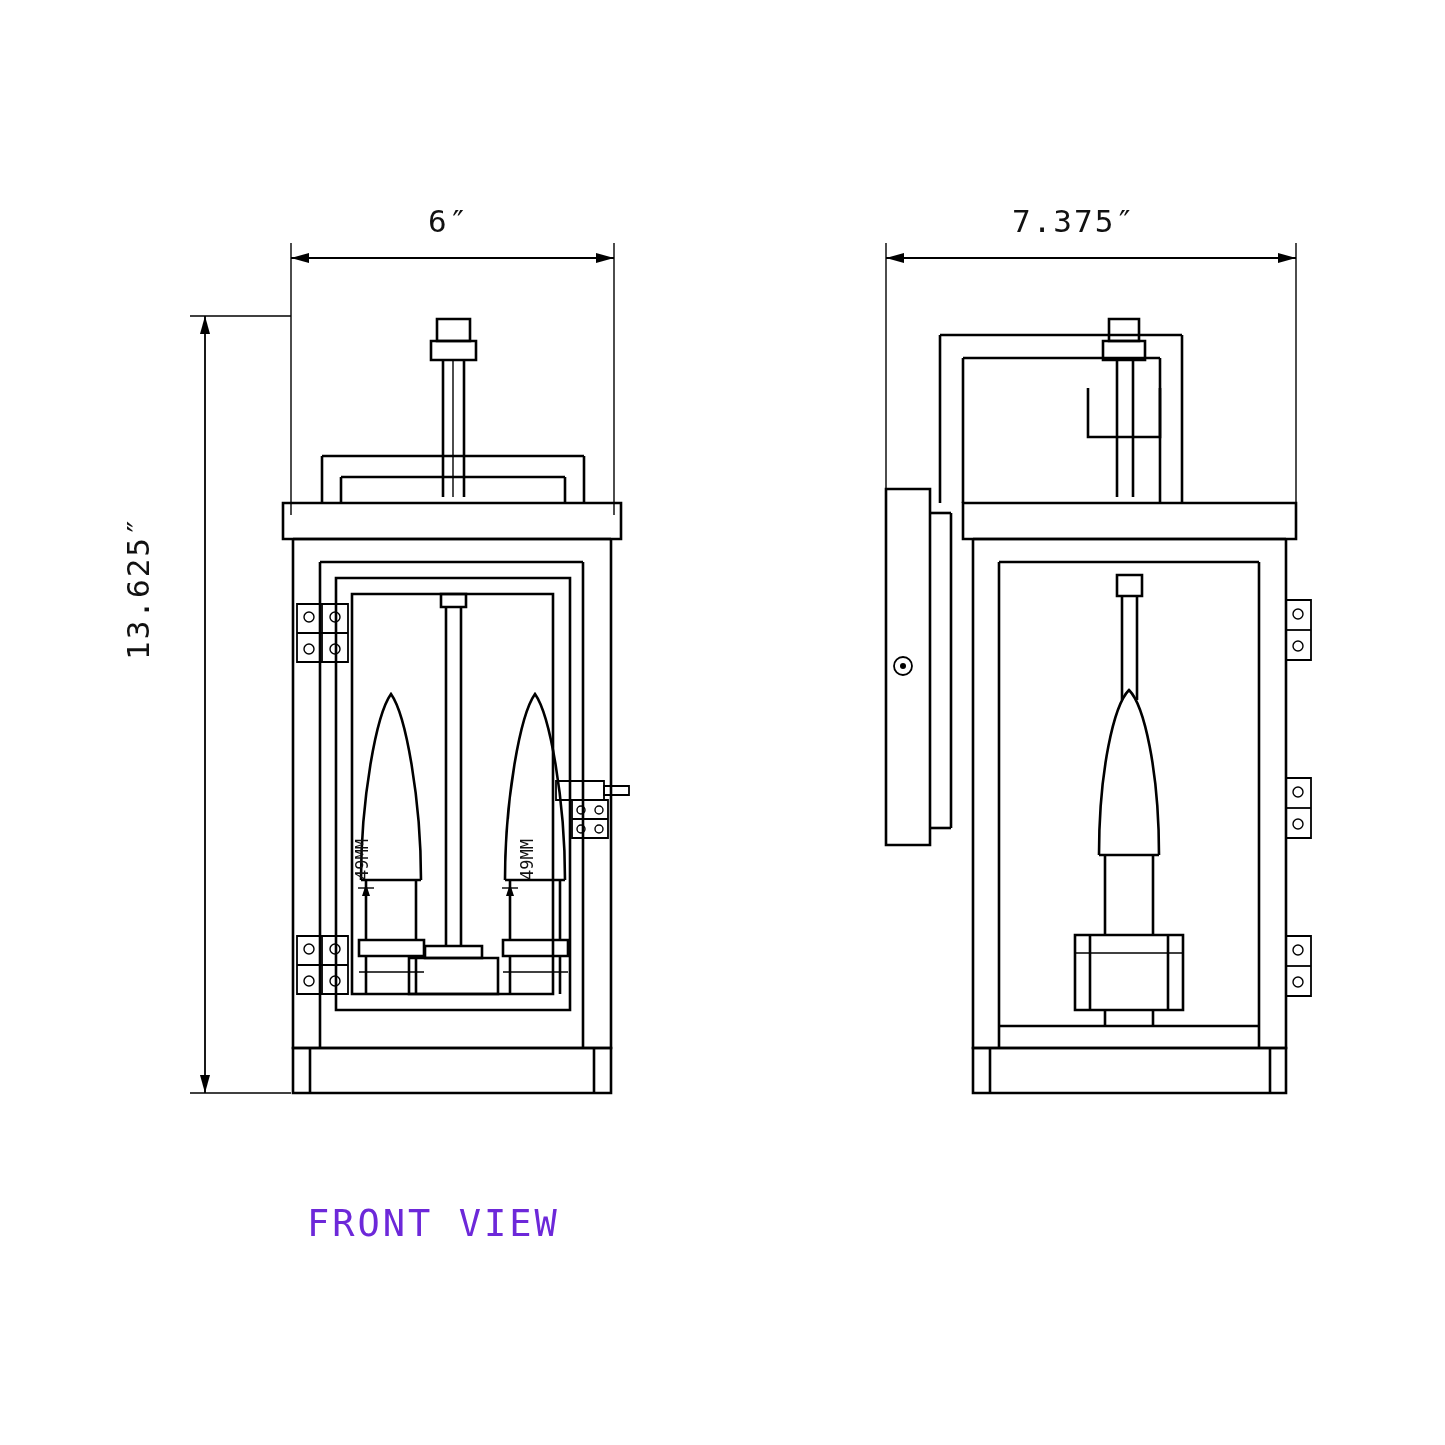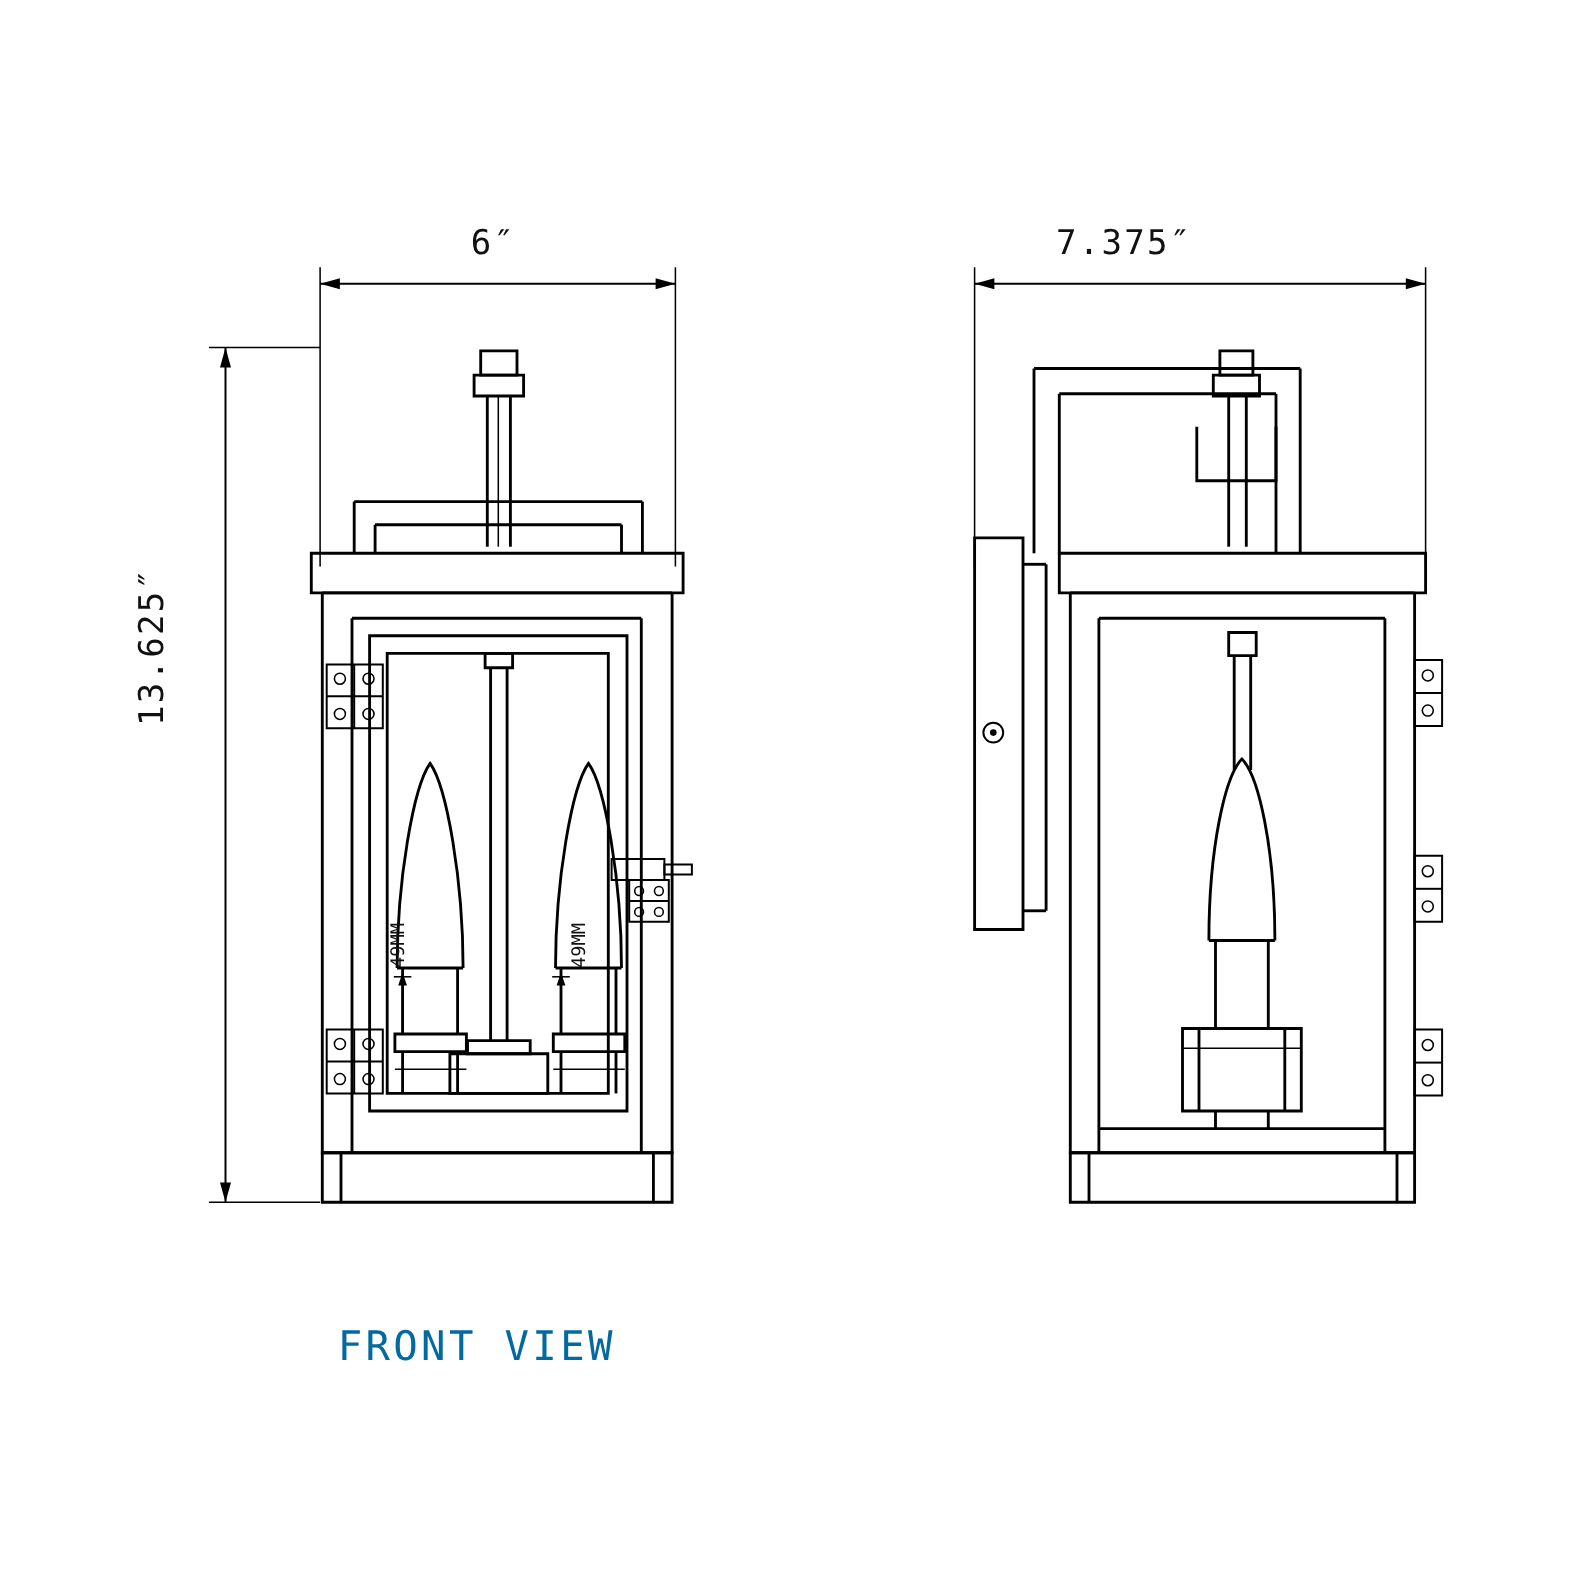--- a/index.html
+++ b/index.html
@@ -17,36 +17,36 @@
   #stage {
     position: relative;
     width: 1445px;
     height: 1445px;
   }
   .view-label {
     position: absolute;
     font-family: "DejaVu Sans Mono", monospace;
     font-size: 37px;
     letter-spacing: 3px;
-    color: #0369a1;
+    color: #6d28d9;
     white-space: nowrap;
   }
   #front-view-label { left: 307px; top: 1202px; }
   #side-view-label  { left: 1000px; top: 1202px; }
 
   .dim-text {
     position: absolute;
     font-family: "DejaVu Sans Mono", monospace;
     font-size: 31px;
     letter-spacing: 2px;
     color: #111;
     white-space: nowrap;
   }
   #dim-width-front { left: 428px; top: 203px; }
-  #dim-width-side  { left: 960px; top: 203px; }
+  #dim-width-side  { left: 1012px; top: 203px; }
   #dim-height-front {
     left: 120px;
     top: 660px;
     transform: rotate(-90deg);
     transform-origin: left top;
   }
   .bulb-text {
     position: absolute;
     font-family: "DejaVu Sans Mono", monospace;
     font-size: 17px;

